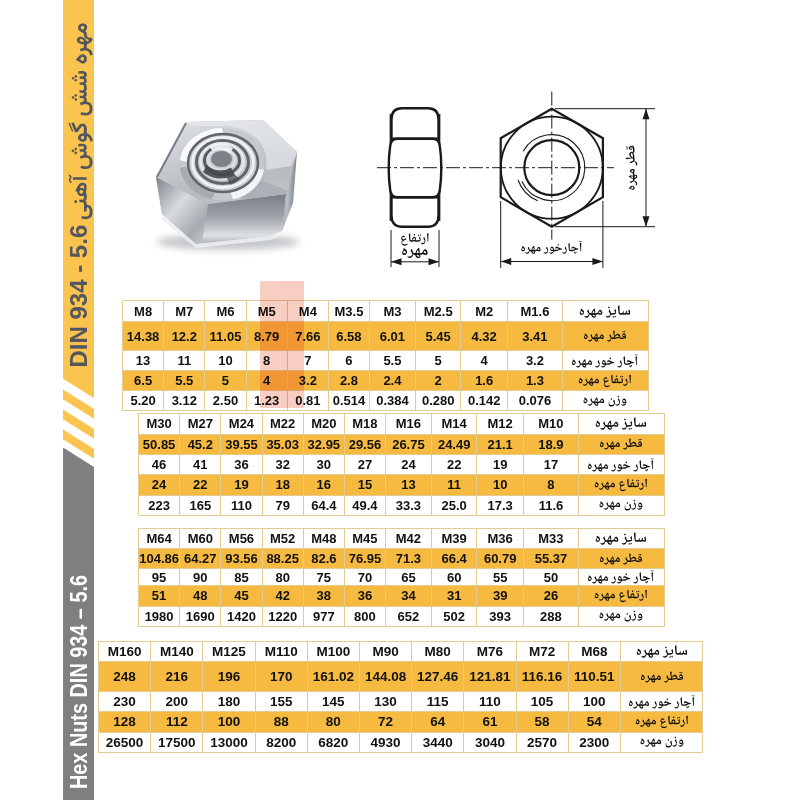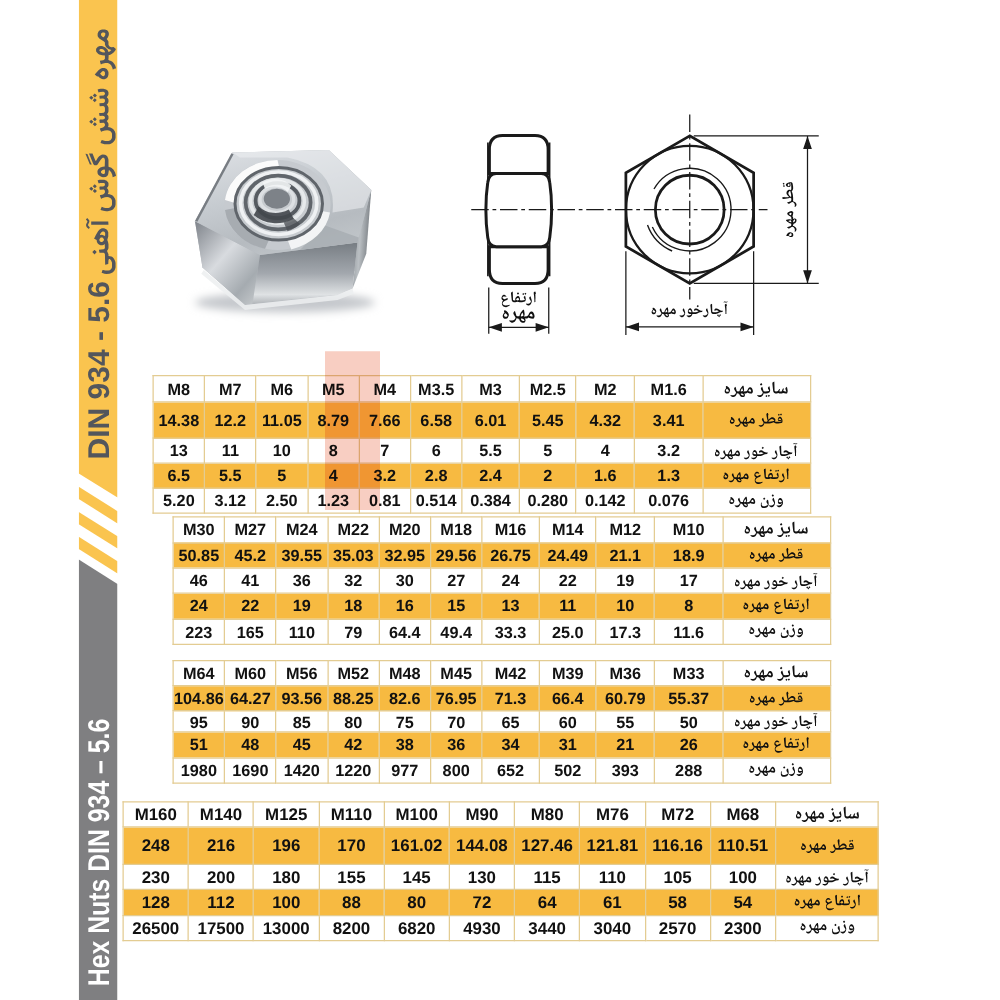--- a/index.html
+++ b/index.html
@@ -443,21 +443,21 @@
         </tr>
 <tr class="y" style="height:20.25px">
           <td>51</td>
           <td>48</td>
           <td>45</td>
           <td>42</td>
           <td>38</td>
           <td>36</td>
           <td>34</td>
           <td>31</td>
-          <td>21</td>
+          <td>39</td>
           <td>26</td>
           <td class="lab">
             <svg width="56" height="16" viewBox="0 0 56 16">
               <g transform="translate(1.60,1.50) scale(0.10000)">
                 <path d="M480,40 475,43 471,48 470,51 470,56 473,63 481,75 484,82 481,88 476,94 470,98 463,100 453,100 446,98 444,101 444,103 447,106 456,112 459,113 466,113 472,111 478,107 484,100 489,88 490,83 490,72Z M13,34 10,38 10,45 13,49 6,57 2,66 2,77 4,81 9,86 14,88 23,88 31,85 34,82 40,68 40,61 38,55 33,47 23,38 15,34Z M19,53 28,62 31,67 32,71 26,75 16,75 11,71 10,68 11,62 13,58Z M202,65 199,56 195,49 190,44 186,42 181,42 177,44 172,49 168,55 164,64 157,71 155,72 138,74 135,73 139,68 140,65 140,55 137,36 135,32 130,32 121,42 115,51 110,61 108,70 106,72 102,73 98,72 96,73 92,72 88,69 79,40 74,43 70,48 69,51 69,56 72,63 80,75 83,82 80,88 75,94 69,98 62,100 52,100 45,98 43,101 43,103 50,109 58,113 64,113 71,111 77,107 81,103 87,92 87,89 90,85 95,87 100,87 102,89 102,92 107,92 107,95 110,102 113,106 118,110 126,113 136,113 142,110 146,101 146,94 144,91 142,90 142,87 153,87 157,86 164,81 170,84 181,87 196,88 202,79 203,75Z M117,87 124,87 131,90 134,92 140,99 134,102 130,102 122,99 117,92Z M179,57 182,56 187,60 191,69 189,75 173,71 171,68 175,61Z M127,49 133,67 131,69 125,72 117,74 116,70 118,63 122,55Z M267,28 262,30 257,34 254,38 249,49 249,60 253,67 260,72 261,75 256,81 253,89 252,95 253,106 258,116 265,122 275,126 286,127 300,122 314,114 315,110 314,108 298,112 280,113 267,110 260,104 258,100 258,94 261,87 270,79 282,73 293,69 296,67 299,63 298,53 287,57 274,64 267,62 260,56 257,49 258,45 265,42 271,41 280,42 284,44 287,43 288,41 288,39 279,31 272,28Z M414,22 421,29 423,29 429,22 428,19 427,19 423,14Z M431,20 437,26 440,27 447,19 440,12Z M380,8 371,18 378,25 381,26 389,17Z M520,2 513,3 507,8 507,20 510,42 512,71 512,87 520,86 520,59 521,58 520,21 525,17 520,4Z M326,9 325,17 331,72 334,79 339,84 347,87 361,87 368,86 376,83 380,83 384,85 396,87 413,87 429,84 435,82 439,79 443,69 443,59 438,36 434,38 427,46 428,53 433,61 436,68 434,70 424,72 411,73 395,72 395,70 397,66 397,58 395,51 391,43 387,39 385,38 378,38 369,43 362,51 360,56 359,62 360,69 359,73 351,73 344,71 341,68 339,2Z M383,53 387,58 390,64 389,68 384,71 377,73 372,71 365,65 373,56 378,53Z" fill="#111"></path>
               </g>
             </svg>
           </td>
         </tr>
 <tr style="height:20.25px">

